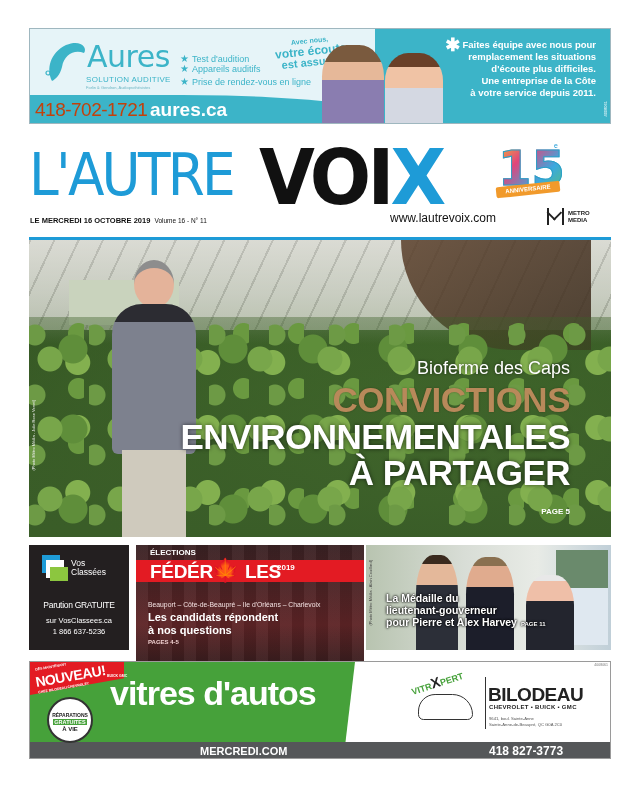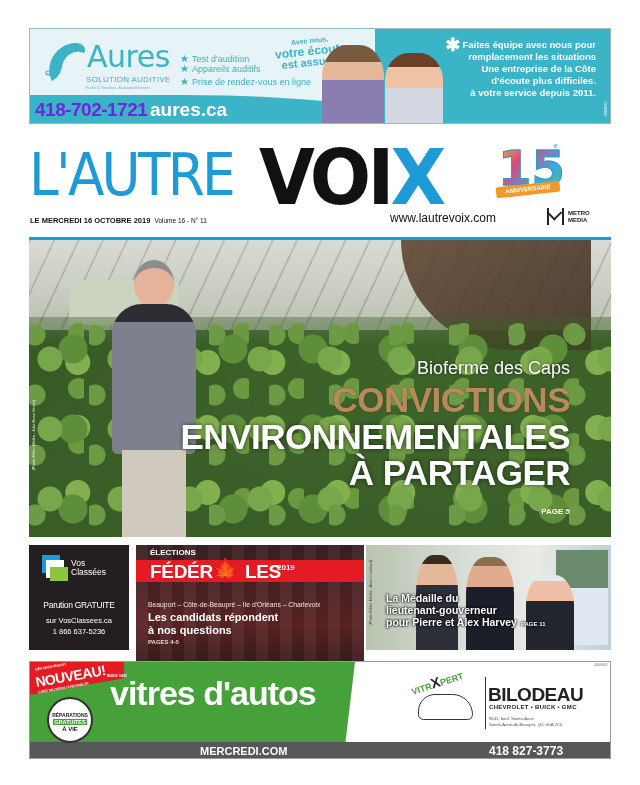--- a/index.html
+++ b/index.html
@@ -39,21 +39,21 @@
   .aures-services .star { font-size: 10px; margin-right: 3px; }
   .aures-services .gap { margin-top: 3px; }
   .aures-tagline {
     position: absolute; left: 245px; top: 6px; color: #3cb4c8; text-align: center;
     transform: rotate(-6deg); line-height: 11px; font-weight: bold;
   }
   .aures-tagline .t1 { font-size: 7px; }
   .aures-tagline .t2 { font-size: 12px; }
   .aures-tagline .t3 { font-size: 11px; }
   .aures-phone {
-    position: absolute; left: 5px; bottom: 2px; font-size: 19px; font-weight: bold; color: #6d28d9;
+    position: absolute; left: 5px; bottom: 2px; font-size: 19px; font-weight: normal; color: #c2410c;
     letter-spacing: -0.5px;
   }
   .aures-site {
     position: absolute; left: 120px; bottom: 2px; font-size: 19px; font-weight: bold; color: #fff;
   }
   .person {
     position: absolute; bottom: 0; border-radius: 40% 40% 0 0;
   }
   .person.man { left: 292px; width: 62px; height: 78px; background: linear-gradient(#7a5a3e 0 22%, #e6b899 22% 45%, #8a7db0 45% 100%); }
   .person.woman { left: 355px; width: 58px; height: 70px; background: linear-gradient(#6a4028 0 20%, #f0c3a5 20% 50%, #d4d8e2 50% 100%); }
@@ -275,22 +275,22 @@
   <div class="aures-tagline">
     <div class="t1">Avec nous,</div>
     <div class="t2">votre écoute</div>
     <div class="t3">est assurée</div>
   </div>
   <div class="person man"></div>
   <div class="person woman"></div>
   <div class="aures-pitch">
     <div><span class="big-star">✱</span><span>Faites équipe avec nous pour</span></div>
     <div>remplacement les situations</div>
+    <div>d'écoute plus difficiles.</div>
     <div>Une entreprise de la Côte</div>
-    <div>d'écoute plus difficiles.</div>
     <div>à votre service depuis 2011.</div>
   </div>
   <div class="aures-phone">418-702-1721</div>
   <div class="aures-site">aures.ca</div>
   <div class="aures-code">4008061</div>
 </div>
 
 <div class="masthead">
   <div class="mast-autre">L'AUTRE</div>
   <div class="mast-voix"><span>VOI</span><span class="x">X</span></div>

